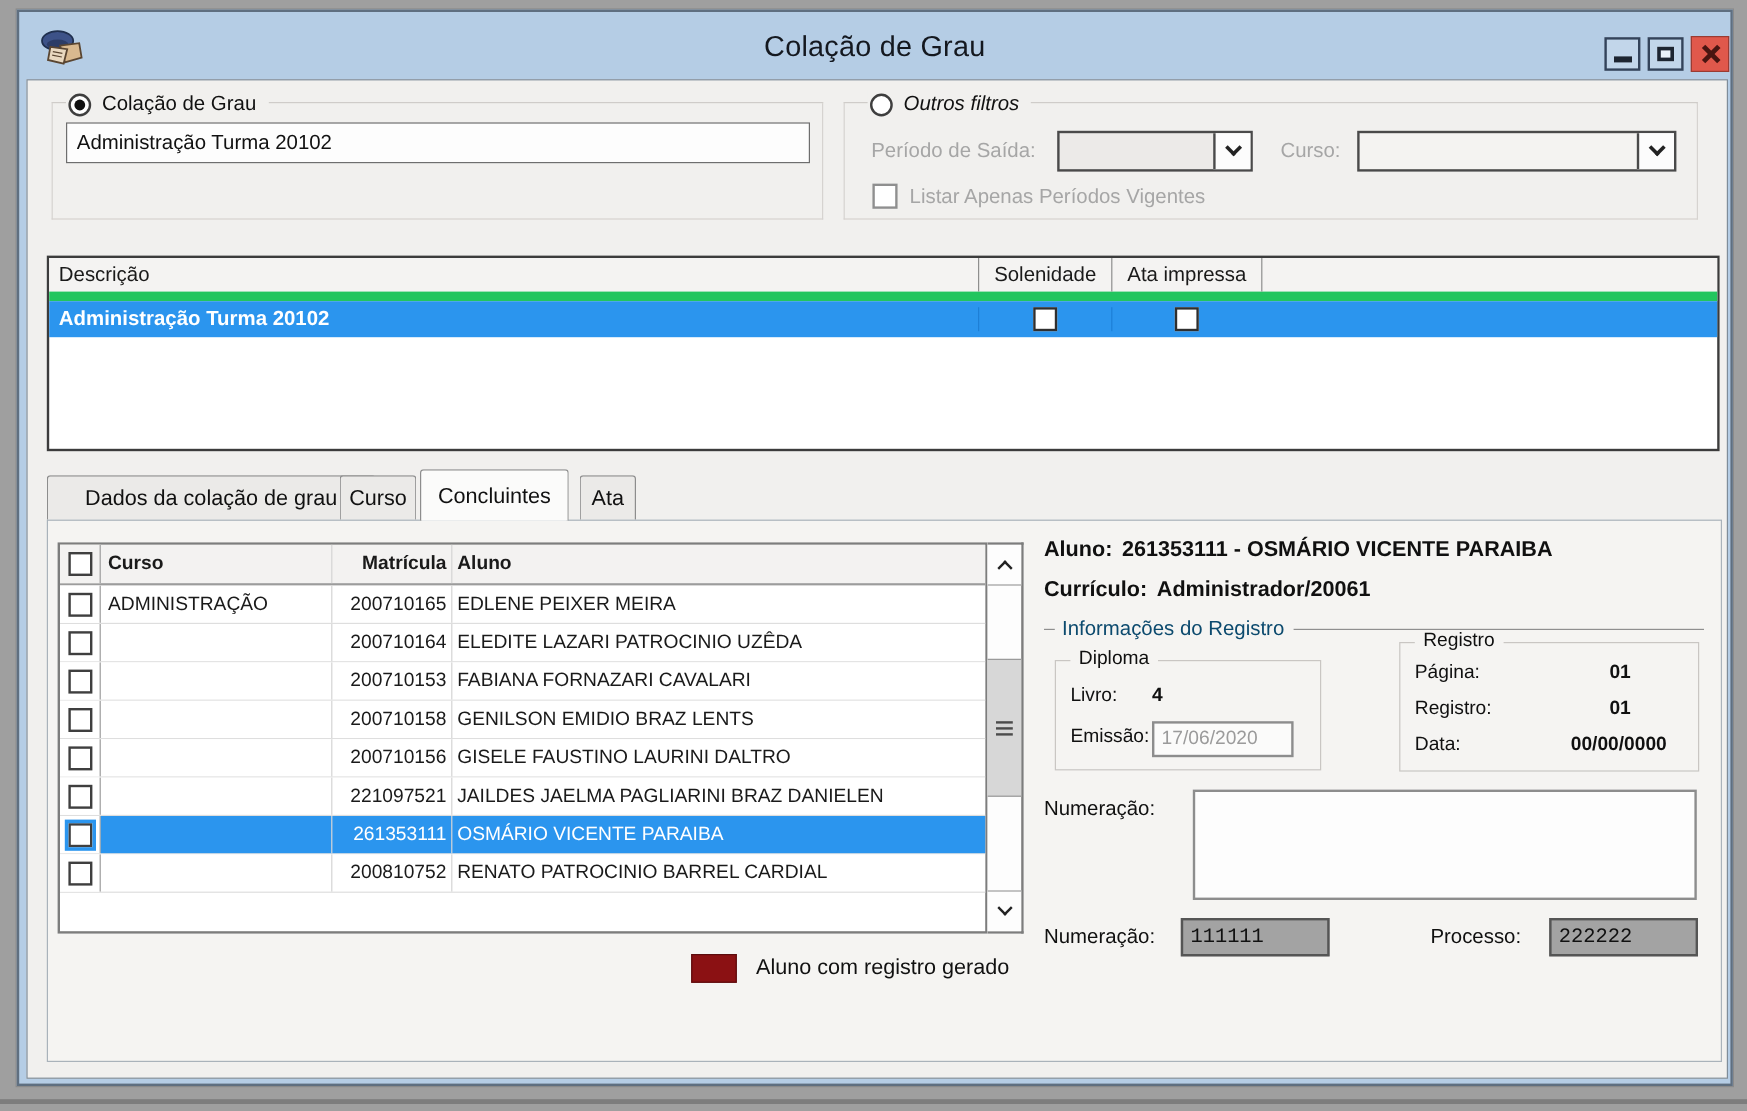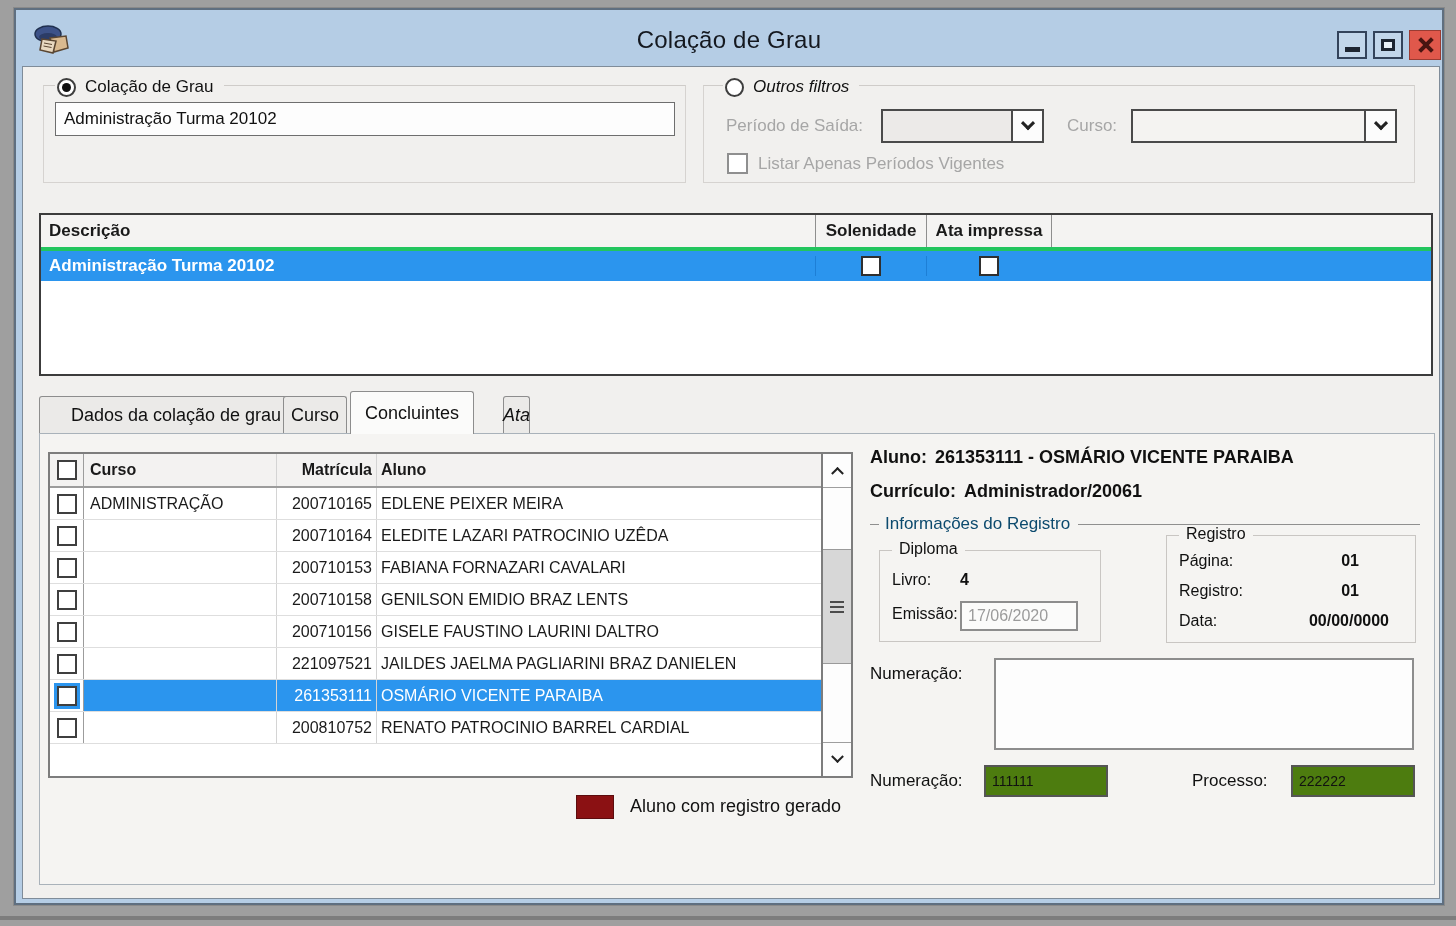--- a/index.html
+++ b/index.html
@@ -57,21 +57,21 @@
   .combo .cfield { flex:1; }
   .combo .cbtn { width:31px; background:#fcfcfc; border-left:2px solid #4a4a4a; display:flex; align-items:center; justify-content:center; }
   .chev-down { width:10px; height:10px; border-right:3px solid #222; border-bottom:3px solid #222; transform:rotate(45deg) translate(-2px,-2px); }
   .checkbox { width:21px; height:21px; border:2px solid #3f3f3f; background:#fff; flex:0 0 auto; }
   .checkbox.dis { border-color:#8f8f8f; }
   .cb-row { position:absolute; display:flex; align-items:center; gap:10px; }
 
   
   .desc-table { position:absolute; left:16px; top:146px; width:1394px; height:163px; border:2px solid #3c3c3c; background:#fff; }
   .dt-cols { display:flex; height:100%; flex-direction:column; }
-  .dt-header { display:flex; height:36px; background:#f4f3f2; border-bottom:4px solid #22c55e; font-weight:bold; font-size:17px; }
+  .dt-header { display:flex; height:36px; background:#f4f3f2; border-bottom:8px solid #22c55e; font-weight:normal; font-size:17px; }
   .dt-row { display:flex; height:30px; background:#2b95ee; color:#fff; font-weight:bold; font-size:17px; align-items:center; }
   .dc-desc { flex:1; padding-left:8px; display:flex; align-items:center; }
   .dc-sol { width:111px; display:flex; align-items:center; justify-content:center; border-left:1px solid #8e8e8e; }
   .dc-ata { width:125px; display:flex; align-items:center; justify-content:center; border-left:1px solid #8e8e8e; }
   .dc-tail { width:380px; border-left:1px solid #8e8e8e; }
   .dt-cbx { width:20px; height:20px; border:2px solid #2f2f2f; background:#fff; }
 
   
   .tab { position:absolute; top:329px; height:38px; background:#ebeae8; border:1px solid #8d8d8d; border-bottom:none;
     border-radius:3px 3px 0 0; display:flex; align-items:center; justify-content:center; font-size:18px; color:#111; z-index:1; }
@@ -118,22 +118,22 @@
   .fgroup { position:absolute; border:1px solid #c9c6c3; }
   .fgroup .legend { position:absolute; top:-11px; left:12px; background:#f5f4f2; padding:0 7px; font-size:16px; color:#101010; }
   .frow { position:absolute; display:flex; font-size:16px; color:#101010; align-items:center; }
   .frow .flab { }
   .frow .fval { font-weight:bold; }
 
   .mini-input { position:absolute; border:2px solid #8d8d8d; background:#fbfbfa; color:#9b9b9b;
     font-family:"Liberation Sans", sans-serif; font-size:16px; padding:0 6px; }
   .obs-area { position:absolute; left:954px; top:224px; width:420px; height:92px; border:2px solid #8d8d8d; background:#fdfdfd; resize:none;
     font-family:"Liberation Sans", sans-serif; font-size:15px; }
-  .num-input { position:absolute; border:2px solid #555; background:#4d7c0f; color:#111;
-    font-family:Liberation Sans, sans-serif; font-size:14px; padding:0 6px; }
+  .num-input { position:absolute; border:2px solid #555; background:#a3a3a3; color:#111;
+    font-family:Liberation Mono, monospace; font-size:17px; padding:0 6px; }
   .plain-lbl { position:absolute; font-size:17px; color:#101010; white-space:nowrap; }
 </style>
 </head>
 <body>
 
 <div class="desktop-line"></div>
 
 <div class="window">
 
   <div class="titlebar">
@@ -207,21 +207,21 @@
               <span class="dt-cbx"></span>
             </div>
           <div class="dc-tail" style="border-left-color:#1d7fd6;"></div>
         </div>
       </div>
     </div>
 
     <div class="tab" style="left:16px; width:274px;">Dados da colação de grau</div>
     <div class="tab" style="left:260px; width:64px;">Curso</div>
     <div class="tab active" style="left:327px; width:124px;">Concluintes</div>
-    <div class="tab" style="left:480px; width:27px;font-style:italic;">Ata</div>
+    <div class="tab" style="left:460px; width:47px;">Ata</div>
 
     <div class="panel">
 
       <div class="grid-wrap">
         <div class="sgrid">
           <div class="sg-header">
             <div class="c-cb" style="background:#f3f2f1;">
                 <span class="cb"></span>
               </div>
             <div class="c-curso">Curso</div>

